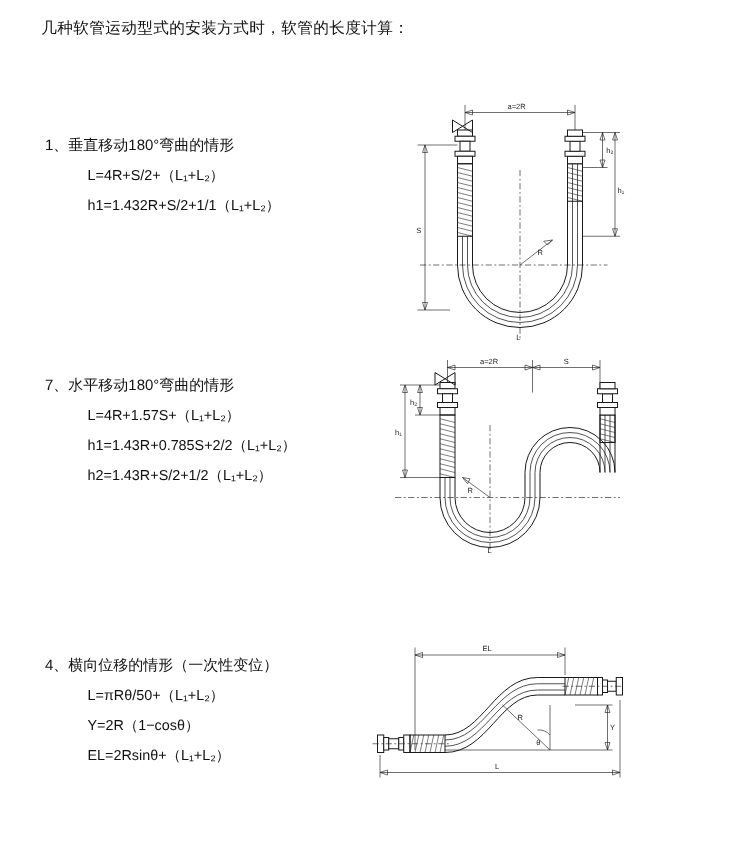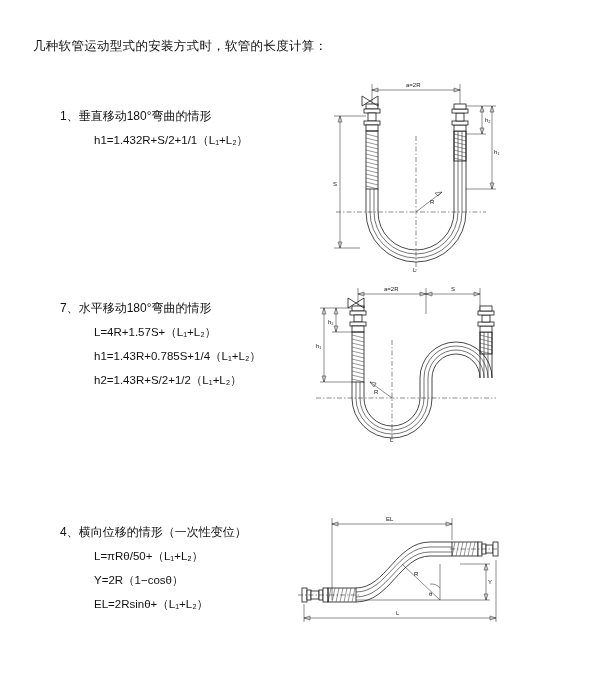--- a/index.html
+++ b/index.html
@@ -16,38 +16,38 @@
     overflow: hidden;
   }
   .page {
     position: relative;
     width: 600px;
     height: 675px;
   }
   .doc-title {
     position: absolute;
     left: 33px;
-    top: 38px;
+    top: 14px;
     font-size: 12.5px;
     letter-spacing: 0.3px;
     color: #111;
     white-space: nowrap;
   }
   .section {
     position: absolute;
     left: 0;
     width: 600px;
   }
   .sec1 { top: 108px; }
   .sec2 { top: 300px; }
   .sec3 { top: 524px; }
 
   .text-col {
     position: absolute;
-    left: 60px;
+    left: 36px;
     top: 0;
     width: 240px;
   }
   .sec-heading {
     font-size: 12px;
     color: #111;
     margin: 0 0 8px 0;
     white-space: nowrap;
   }
   .formula {
@@ -76,20 +76,21 @@
 </head>
 <body>
 
 <div class="page">
 
   <div class="doc-title">几种软管运动型式的安装方式时，软管的长度计算：</div>
 
   <div class="section sec1">
     <div class="text-col">
       <p class="sec-heading">1、垂直移动180°弯曲的情形</p>
+      <p class="formula">L=4R+S/2+（L₁+L₂）</p>
       <p class="formula">h1=1.432R+S/2+1/1（L₁+L₂）</p>
     </div>
 
     <div class="fig fig1">
       <svg width="200" height="200" viewBox="0 0 200 200">
 
         <line class="dim" x1="72" y1="14" x2="160" y2="14"></line>
         <path class="dim" d="M72 14 l6 -2 l0 4 z" fill="#1a1a1a"></path>
         <path class="dim" d="M160 14 l-6 -2 l0 4 z" fill="#1a1a1a"></path>
         <text class="lbl-sm" x="106" y="11">a=2R</text>
@@ -172,21 +173,21 @@
 
         <text class="lbl-sm" x="113" y="196">L</text>
       </svg>
     </div>
   </div>
 
   <div class="section sec2">
     <div class="text-col">
       <p class="sec-heading">7、水平移动180°弯曲的情形</p>
       <p class="formula">L=4R+1.57S+（L₁+L₂）</p>
-      <p class="formula">h1=1.43R+0.785S+1/4（L₁+L₂）</p>
+      <p class="formula">h1=1.43R+0.785S+2/2（L₁+L₂）</p>
       <p class="formula">h2=1.43R+S/2+1/2（L₁+L₂）</p>
     </div>
 
     <div class="fig fig2">
       <svg width="200" height="180" viewBox="0 0 200 180">
 
         <line class="dim" x1="58" y1="14" x2="126" y2="14"></line>
         <path class="dim" d="M58 14 l6 -2 l0 4 z" fill="#1a1a1a"></path>
         <path class="dim" d="M126 14 l-6 -2 l0 4 z" fill="#1a1a1a"></path>
         <text class="lbl-sm" x="84" y="11">a=2R</text>

